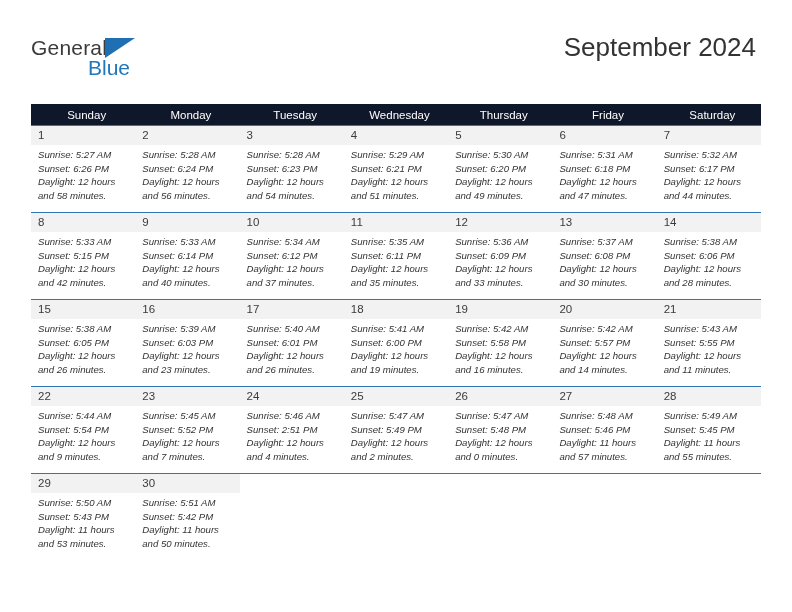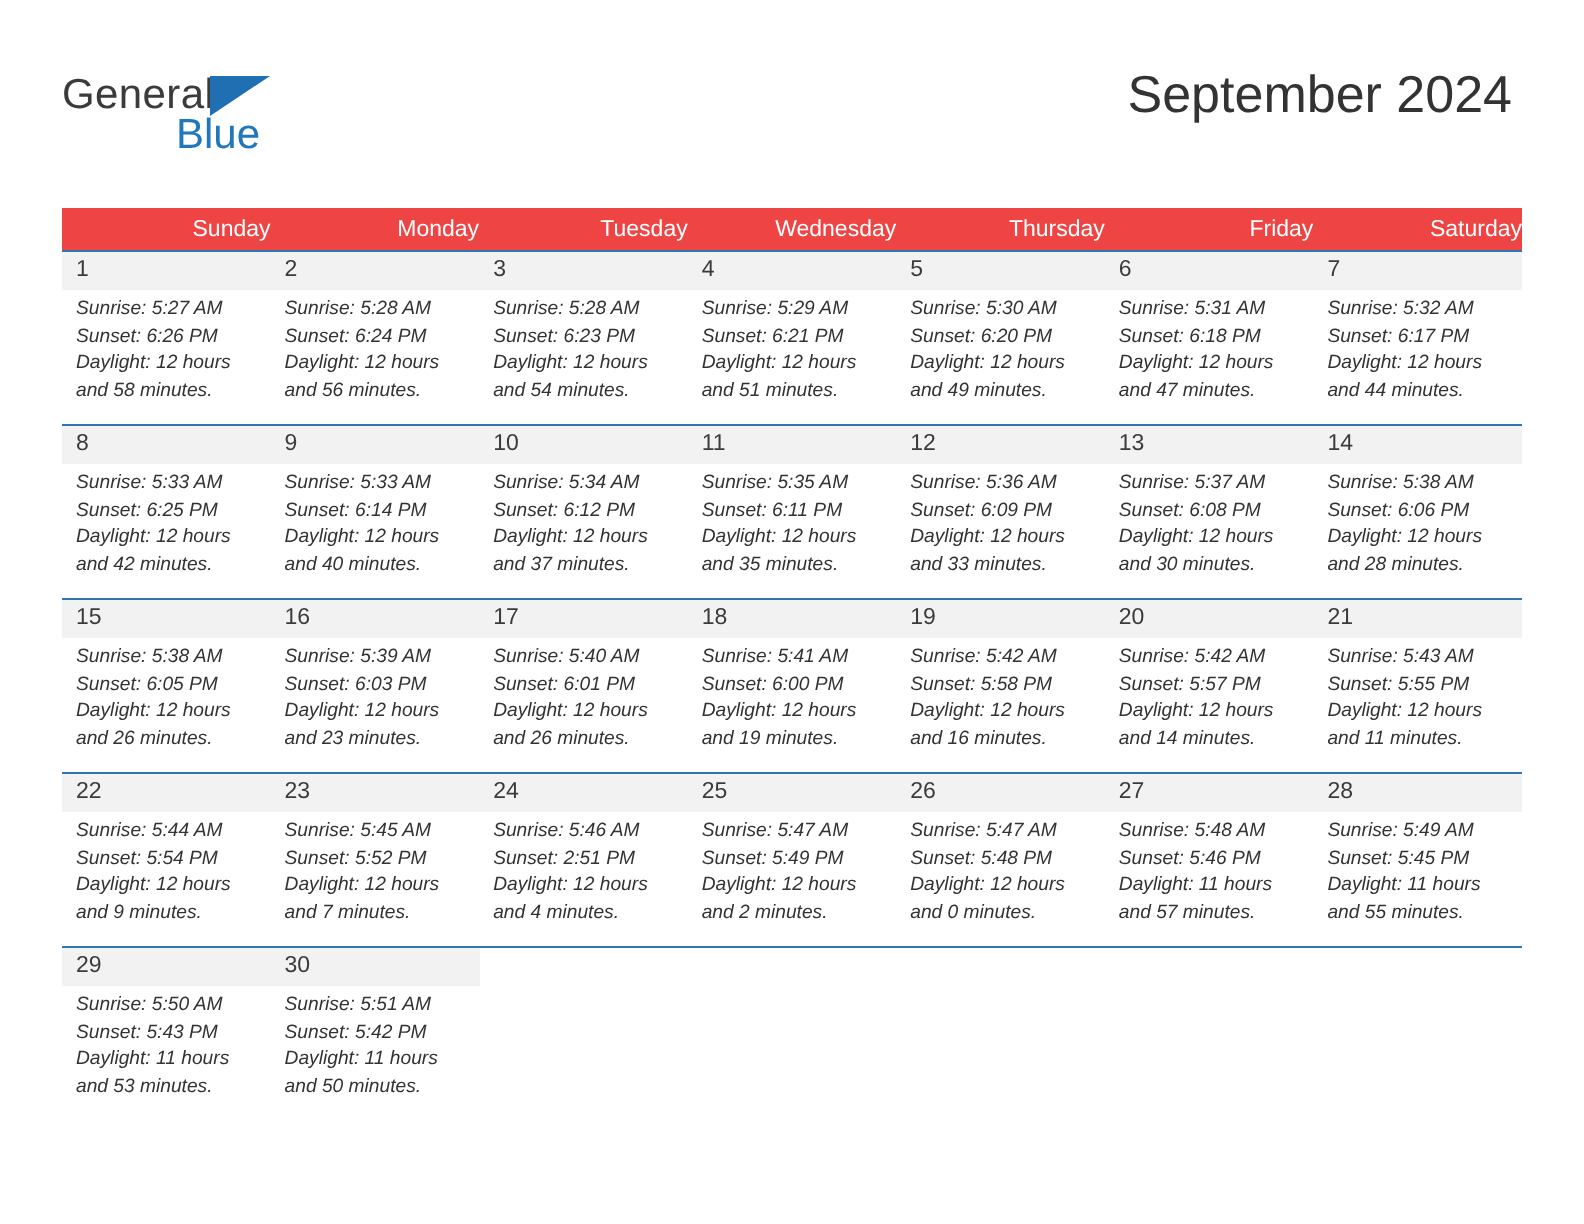--- a/index.html
+++ b/index.html
@@ -89,25 +89,25 @@
     left: 31px;
     top: 104px;
     width: 730px;
   }
   table.cal {
     border-collapse: collapse;
     table-layout: fixed;
     width: 730px;
   }
   table.cal th {
-    background: #ef4444;
+    background: #0f172a;
     color: #ffffff;
     font-size: 11.5px;
     font-weight: normal;
-    text-align: right;
+    text-align: center;
     padding: 4px 0 4px 7px;
     height: 13px;
     border: none;
   }
   table.cal td {
     vertical-align: top;
     padding: 0;
     width: 104.28px;
     border-top: 1px solid #3075b4;
     background: #ffffff;
@@ -249,21 +249,21 @@
                 </div>
               </div>
             </td>
           </tr>
           <tr>
             <td>
               <div class="cell">
                 <div class="daynum">8</div>
                 <div class="info">
                   <div>Sunrise: 5:33 AM</div>
-                  <div>Sunset: 6:25 PM</div>
+                  <div>Sunset: 5:15 PM</div>
                   <div>Daylight: 12 hours</div>
                   <div>and 42 minutes.</div>
                 </div>
               </div>
             </td>
             <td>
               <div class="cell">
                 <div class="daynum">9</div>
                 <div class="info">
                   <div>Sunrise: 5:33 AM</div>

